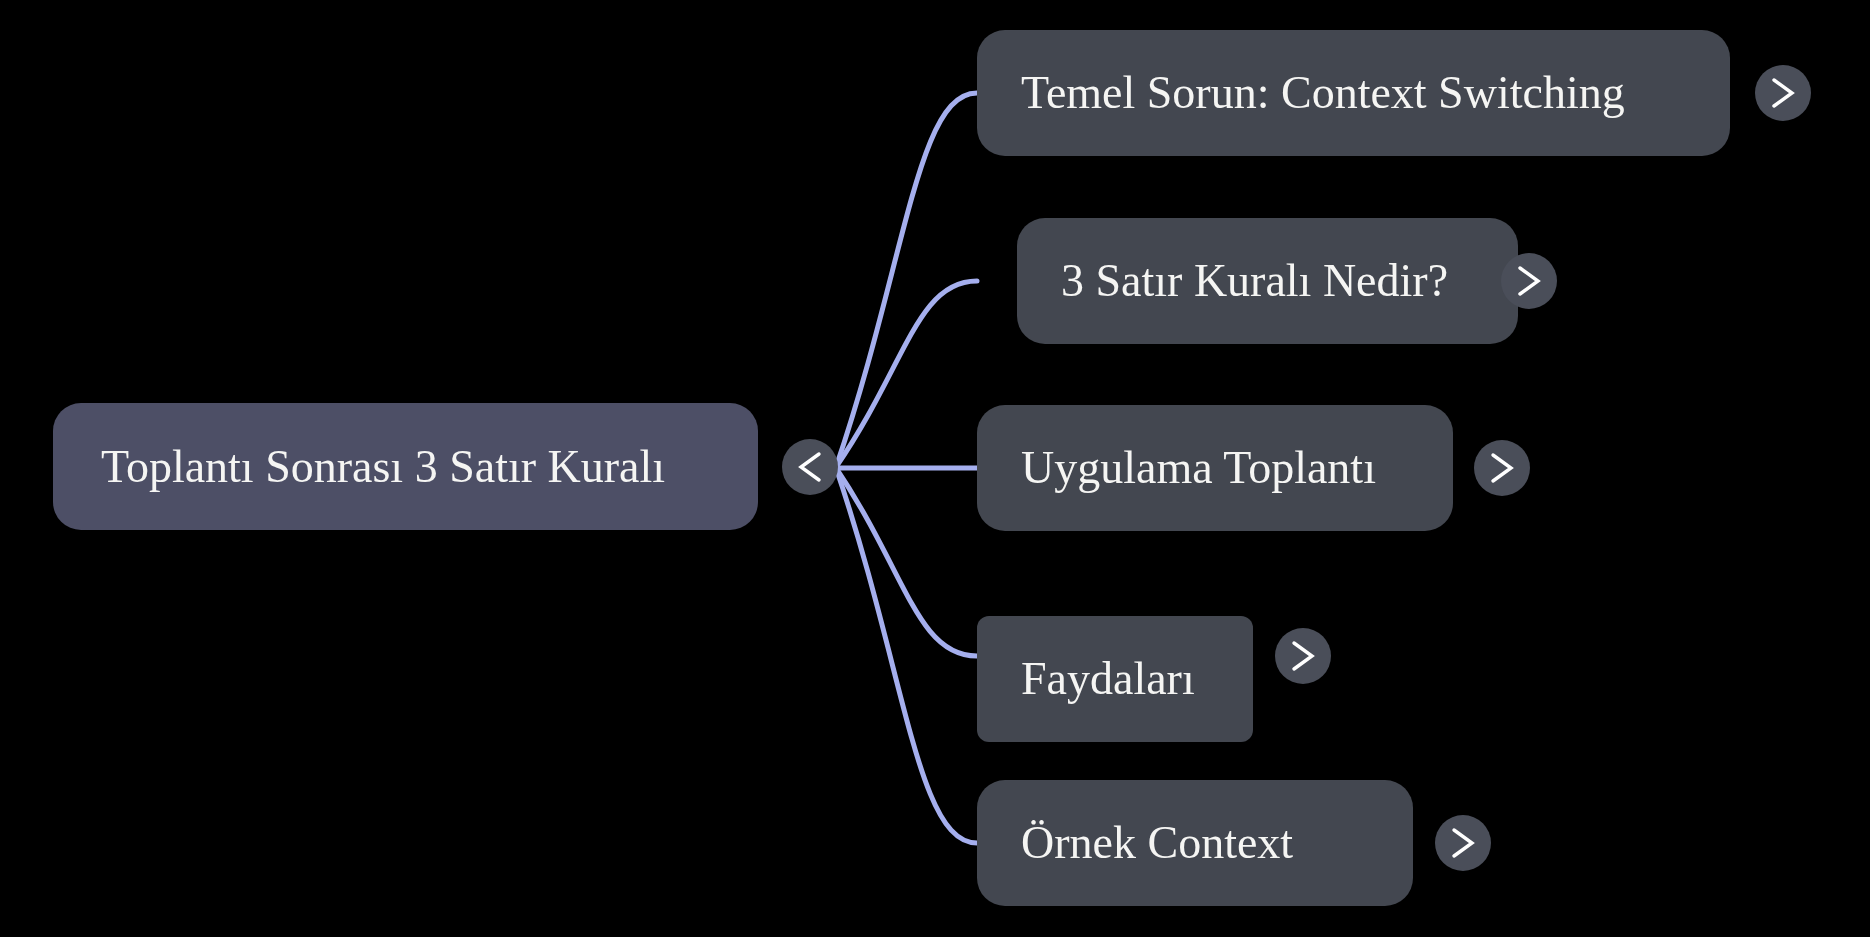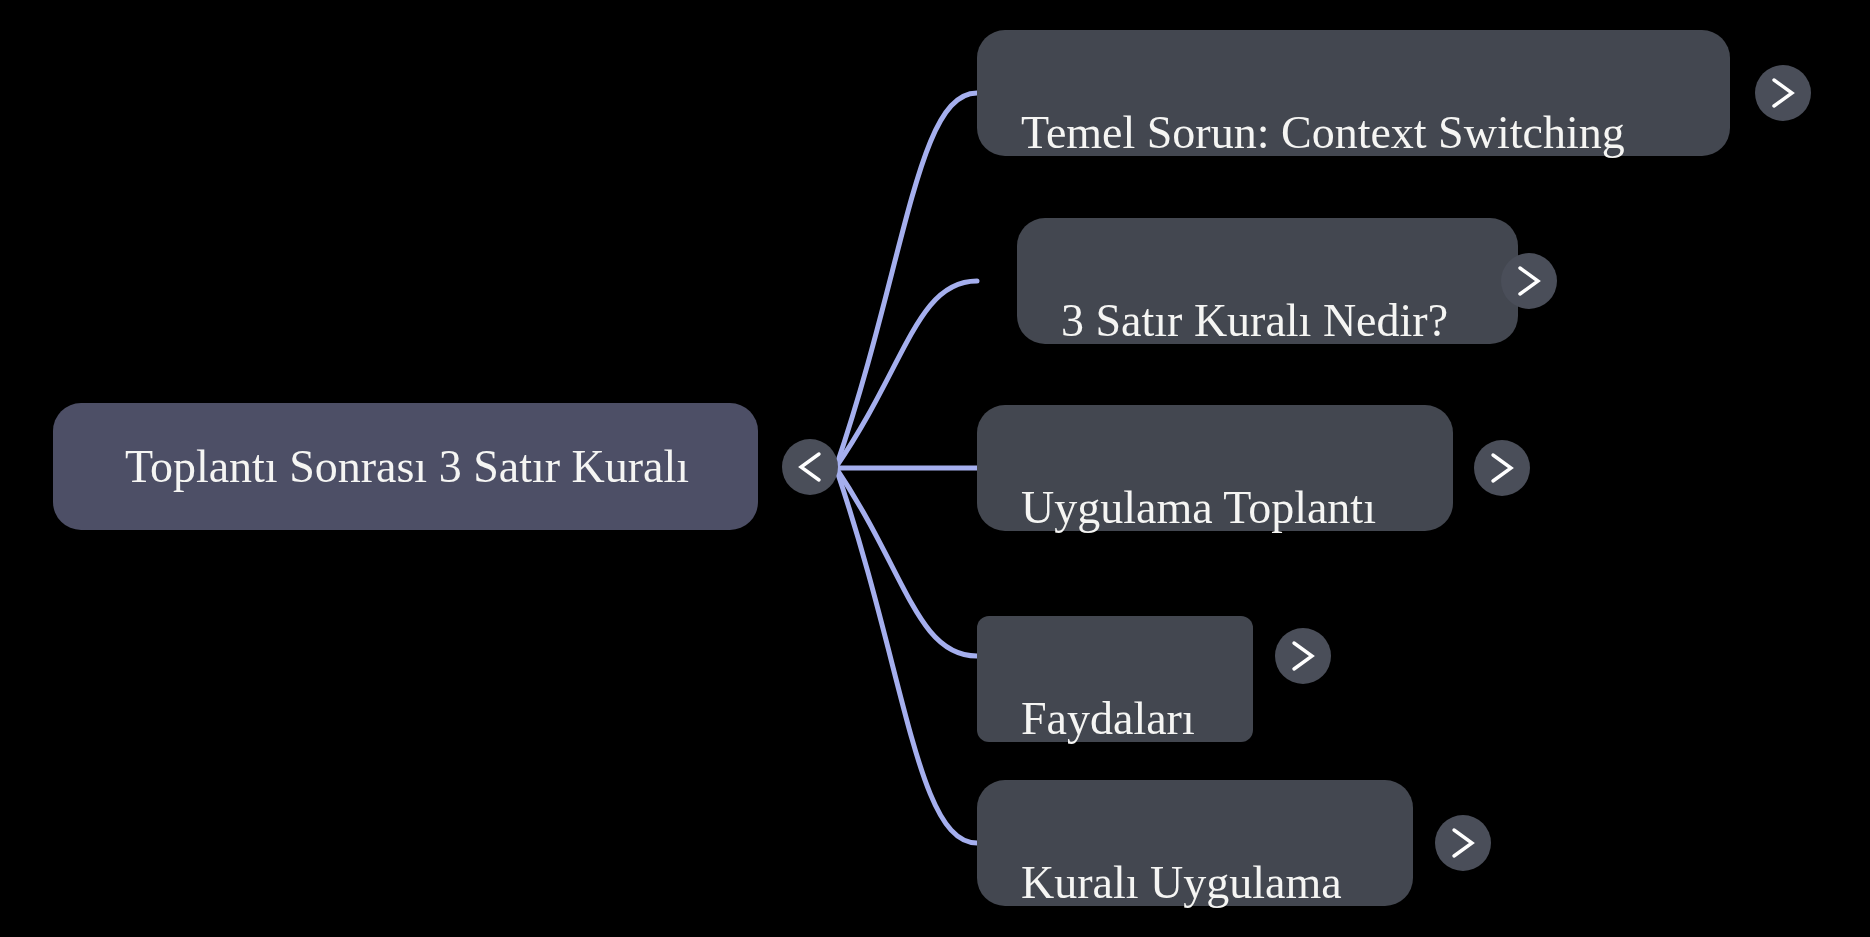--- a/index.html
+++ b/index.html
@@ -44,26 +44,25 @@
     align-items: center;
     border-radius: 28px;
     color: var(--text);
     font-size: 46px;
     line-height: 1;
     white-space: nowrap;
     cursor: pointer;
   }
   .node.root {
     background: var(--root-node-fill);
-    padding-left: 72px;
+    padding-left: 48px;
   }
   .node.child {
     background: var(--child-node-fill);
     padding-left: 44px;
-    align-items: flex-end;
   }
   .toggle {
     position: absolute;
     width: 56px;
     height: 56px;
     border-radius: 50%;
     background: var(--toggle-fill);
     display: flex;
     align-items: center;
     justify-content: center;
@@ -142,21 +141,21 @@
   </div>
   <div class="toggle" style="left:1275px; top:628px;">
     <span>
       <svg width="34" height="34" viewBox="-17 -17 34 34">
         <polyline points="-9,-13 9,0 -9,13"></polyline>
       </svg>
     </span>
   </div>
 
   <div class="node child" style="left:977px; top:780px; width:436px; height:126px;">
-    <span>Kuralı Uygulama</span>
+    <span>Örnek Context</span>
   </div>
   <div class="toggle" style="left:1435px; top:815px;">
     <span>
       <svg width="34" height="34" viewBox="-17 -17 34 34">
         <polyline points="-9,-13 9,0 -9,13"></polyline>
       </svg>
     </span>
   </div>
 
 </div>

